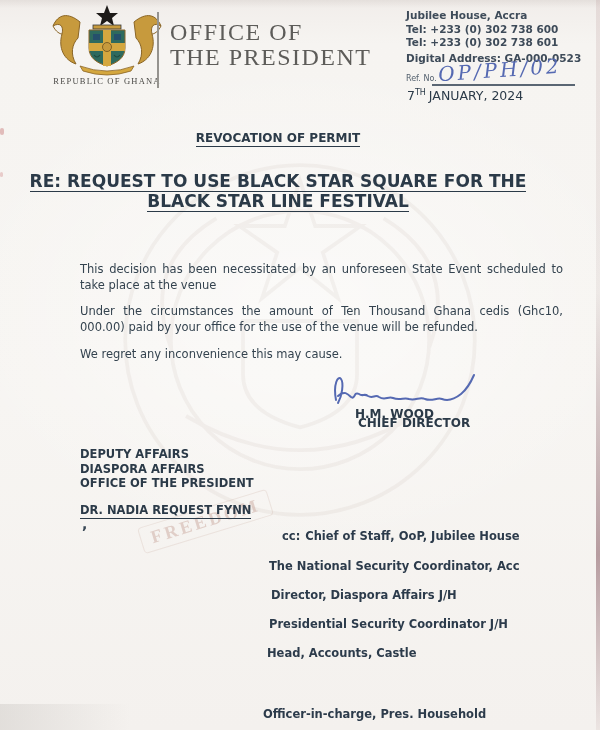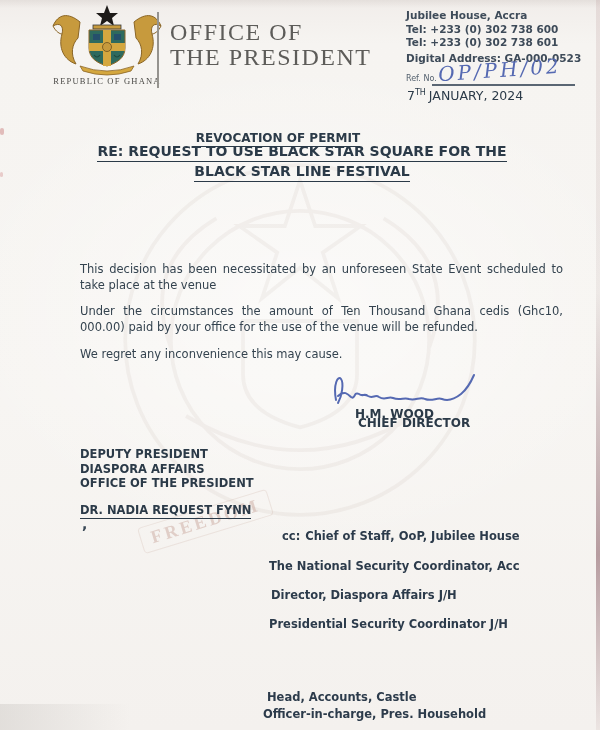--- a/index.html
+++ b/index.html
@@ -27,21 +27,21 @@
     font-style:italic; font-size:20px; letter-spacing:3px; color:#5569b2;
     transform:rotate(-4deg); }
   .ref-line { left:432px; top:84px; width:143px; height:1.5px; background:#5a6673; }
   .date-line { left:407px; top:88px; font-size:12.5px; font-weight:normal; color:#2b3a48; }
   .date-line .sup { font-size:8px; vertical-align:super; }
   .date-line .rest { margin-left:3px; }
 
   
   .h-wrap { left:0; width:556px; text-align:center; color:#2b3a48; }
   .h1 { top:131px; font-size:12px; font-weight:bold; }
-  .h2 { top:142px; font-size:14px; font-weight:bold; line-height:18px;margin-left:24px; }
+  .h2 { top:172px; font-size:17px; font-weight:bold; line-height:18px; }
   .u { border-bottom:1.5px solid #2b3a48; padding-bottom:1px; display:inline-block; }
 
   
   .para { left:80px; width:483px; font-size:11.5px; line-height:15.5px;
     text-align:justify; color:#34434f; }
   .p1 { top:202px; } .p2 { top:262px; } .p3 { top:304px; } .p4 { top:347px; }
   .para sup { font-size:8px; vertical-align:super; }
 
   
   .sig-svg { left:330px; top:370px; }
@@ -51,21 +51,21 @@
 
   
   .addr { left:80px; top:447px; font-size:11.5px; font-weight:bold; color:#2b3a48; line-height:14.5px; }
   .addr-name { left:80px; top:503px; font-size:11.5px; font-weight:bold; color:#2b3a48; }
   .stray-mark { left:82px; top:516px; font-size:14px; font-weight:bold; color:#3a4956; }
 
   
   .cc-item { font-size:11.5px; font-weight:bold; color:#2c3b4b; }
   .cc0 { left:253px; top:529px; } .cc1 { left:269px; top:559px; }
   .cc2 { left:271px; top:588px; } .cc3 { left:269px; top:617px; }
-  .cc4 { left:267px; top:646px;margin-top:44px; } .cc5 { left:263px; top:707px; }
+  .cc4 { left:267px; top:646px; } .cc5 { left:263px; top:707px; }
   .cc-label { margin-right:5px;margin-left:29px; }
 
   
   .wm-emblem { left:110px; top:150px; opacity:.06; pointer-events:none; }
   .wm-freedom { left:138px; top:508px; font-family:"Liberation Serif",serif;
     font-size:18px; font-weight:bold; letter-spacing:3px; color:rgba(205,175,165,.55);
     transform:rotate(-17deg); border:1px solid rgba(205,175,165,.25);
     padding:2px 10px; border-radius:4px; pointer-events:none; }
   .edge-right { right:0; top:0; width:4px; height:730px;
     background:linear-gradient(180deg, rgba(190,160,160,.25), rgba(150,120,120,.1) 40%, rgba(120,70,80,.5) 76%, rgba(190,160,160,.15)); }
@@ -156,21 +156,21 @@
   <p class="abs para p3">Under the circumstances the amount of Ten Thousand Ghana cedis (Ghc10, 000.00) paid by your office for the use of the venue will be refunded.</p>
   <p class="abs para p4">We regret any inconvenience this may cause.</p>
 
   <svg class="abs sig-svg" width="150" height="36" viewBox="0 0 150 36">
     <path d="M6 30 C3 14 8 5 11 9 C14 13 12 26 8 33 M8 26 C14 20 18 24 21 27 C25 30 24 21 29 24 C33 27 34 23 38 26 C43 29 45 24 49 27 C55 31 58 26 63 28 C70 31 74 27 79 29 C86 31 90 26 95 29 C102 32 107 27 112 29 C120 32 126 28 131 24 C137 19 141 12 144 5" fill="none" stroke="#5569b2" stroke-width="2" stroke-linecap="round" stroke-linejoin="round"></path>
   </svg>
   <div class="abs sig-name">H.M. WOOD</div>
   <div class="abs sig-title">CHIEF DIRECTOR</div>
 
   <div class="abs addr">
-    <div>DEPUTY PRESIDENT</div>
+    <div>DEPUTY AFFAIRS</div>
     <div>DIASPORA AFFAIRS</div>
     <div>OFFICE OF THE PRESIDENT</div>
   </div>
   <div class="abs addr-name">
     <span class="u">DR. NADIA REQUEST FYNN</span>
   </div>
   <div class="abs stray-mark">,</div>
 
   <div class="abs cc-item cc0"><span class="cc-label">cc:</span><span>Chief of Staff, OoP, Jubilee House</span></div>
   <div class="abs cc-item cc2">Director, Diaspora Affairs J/H</div>

